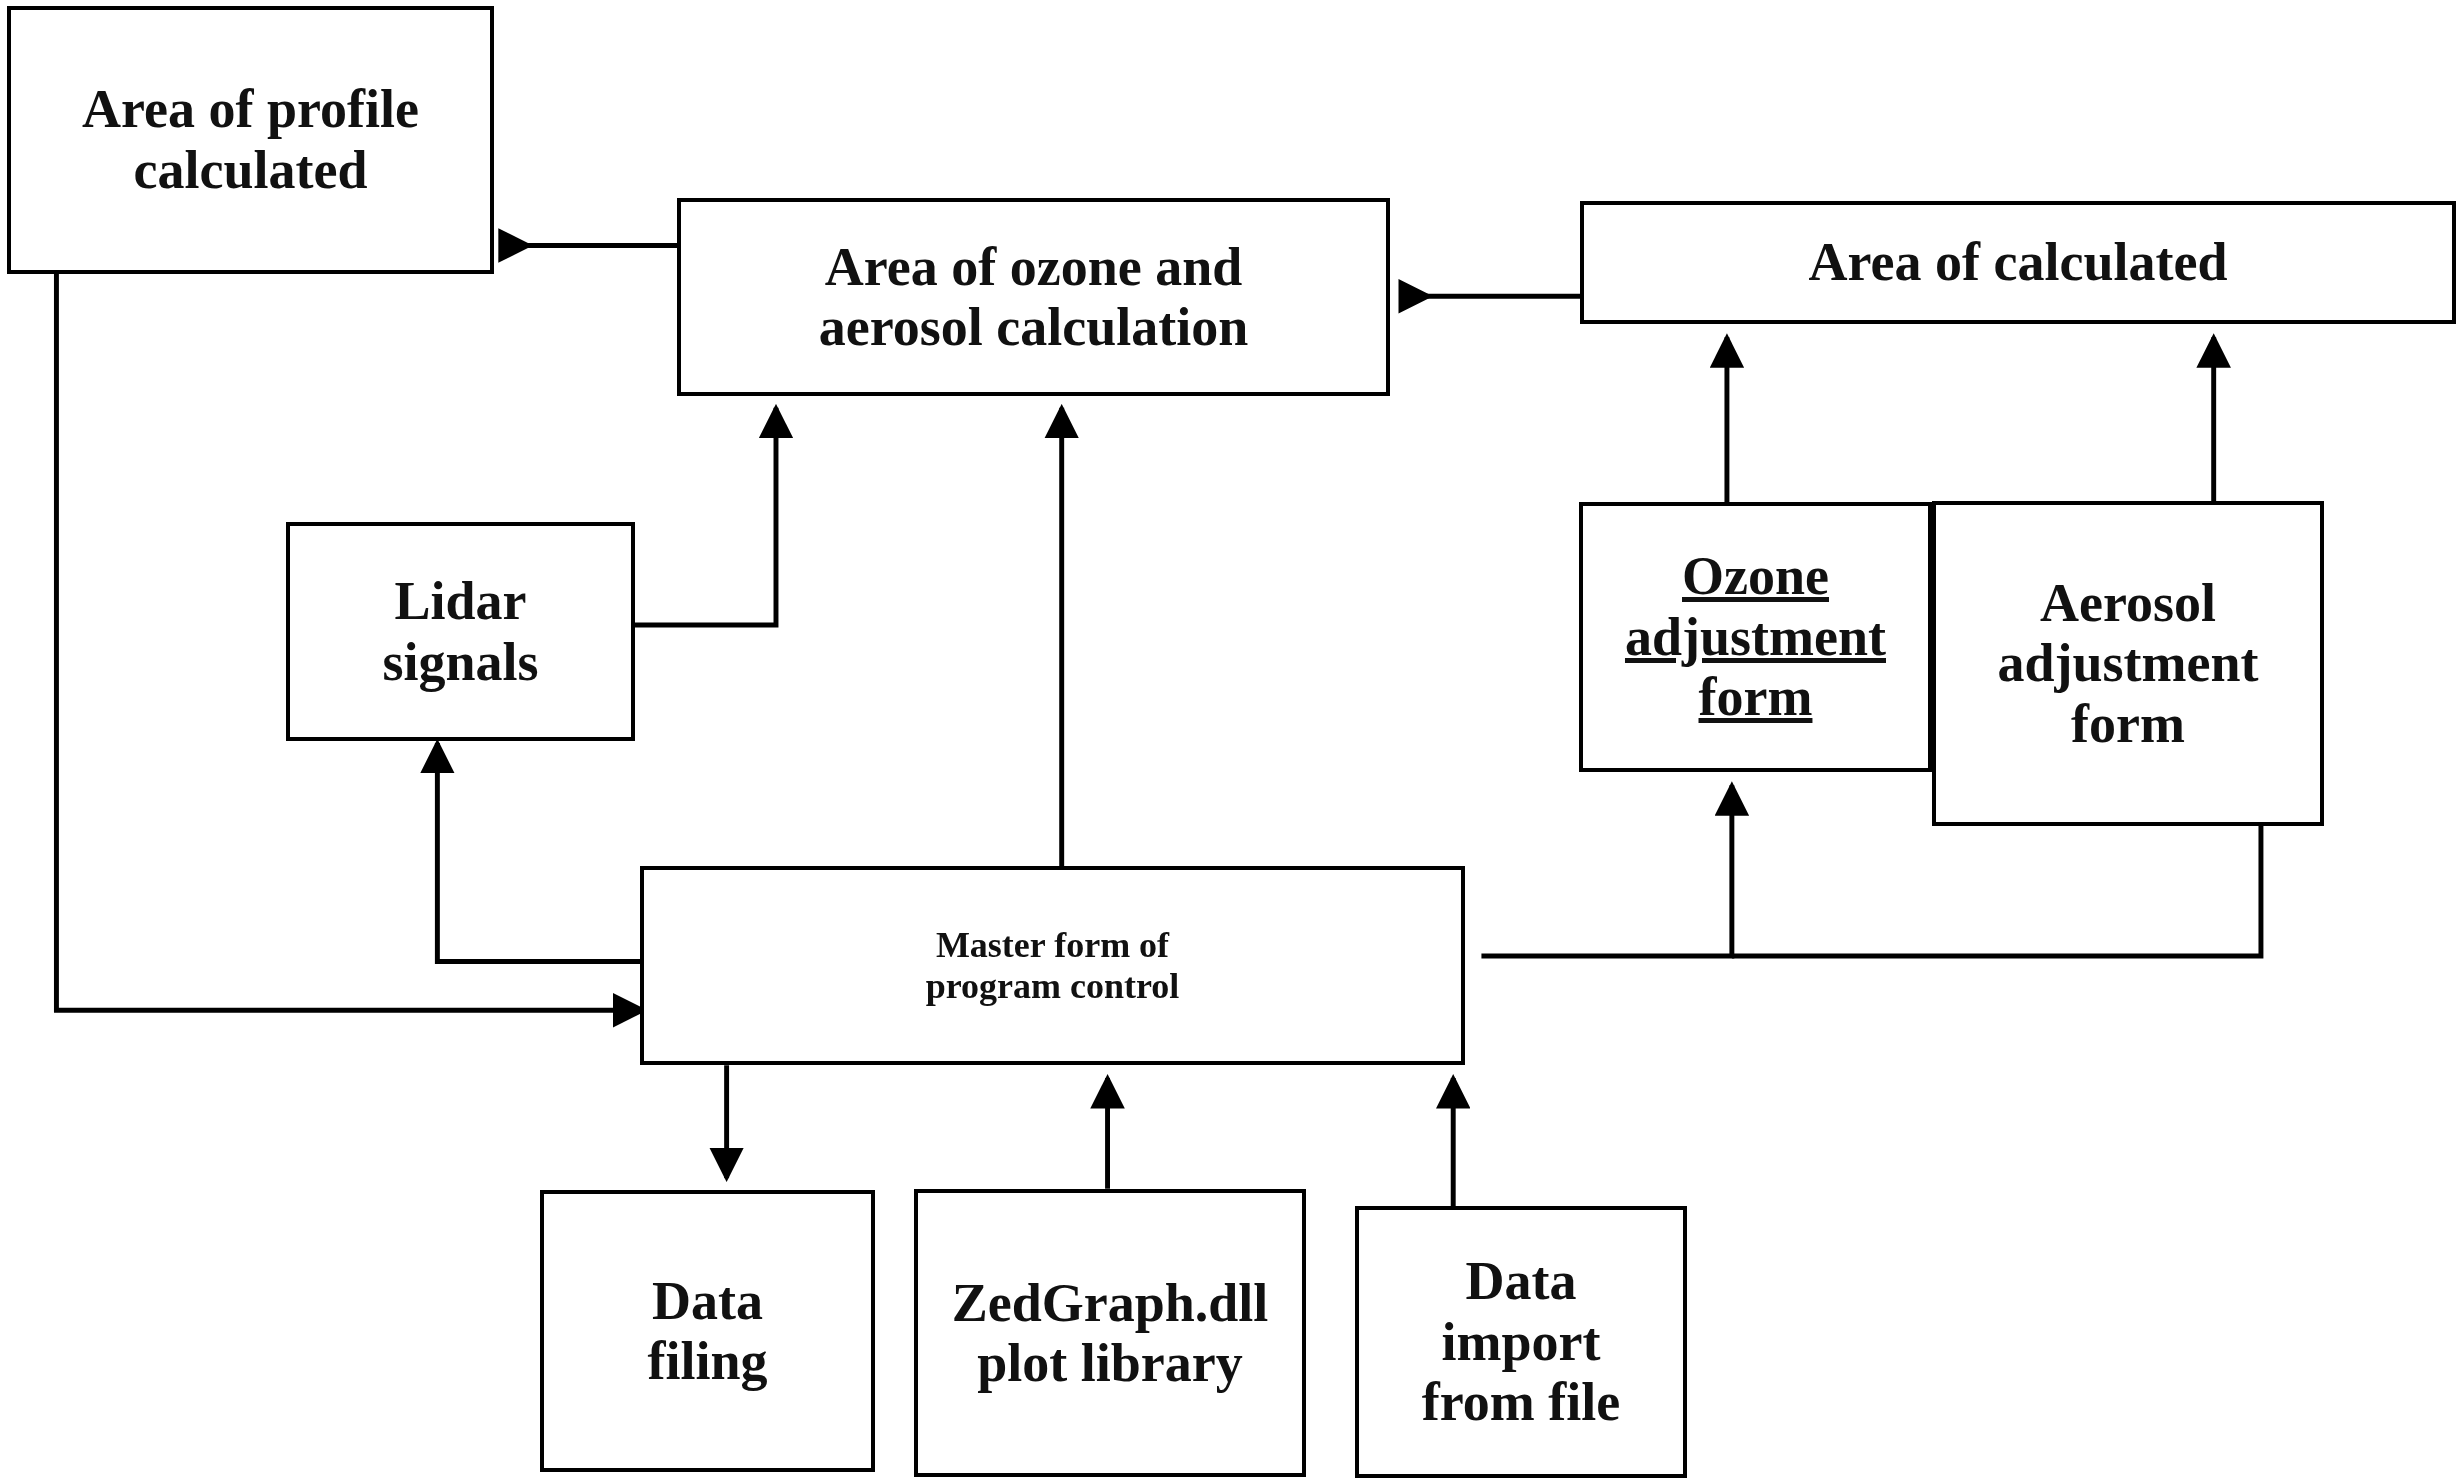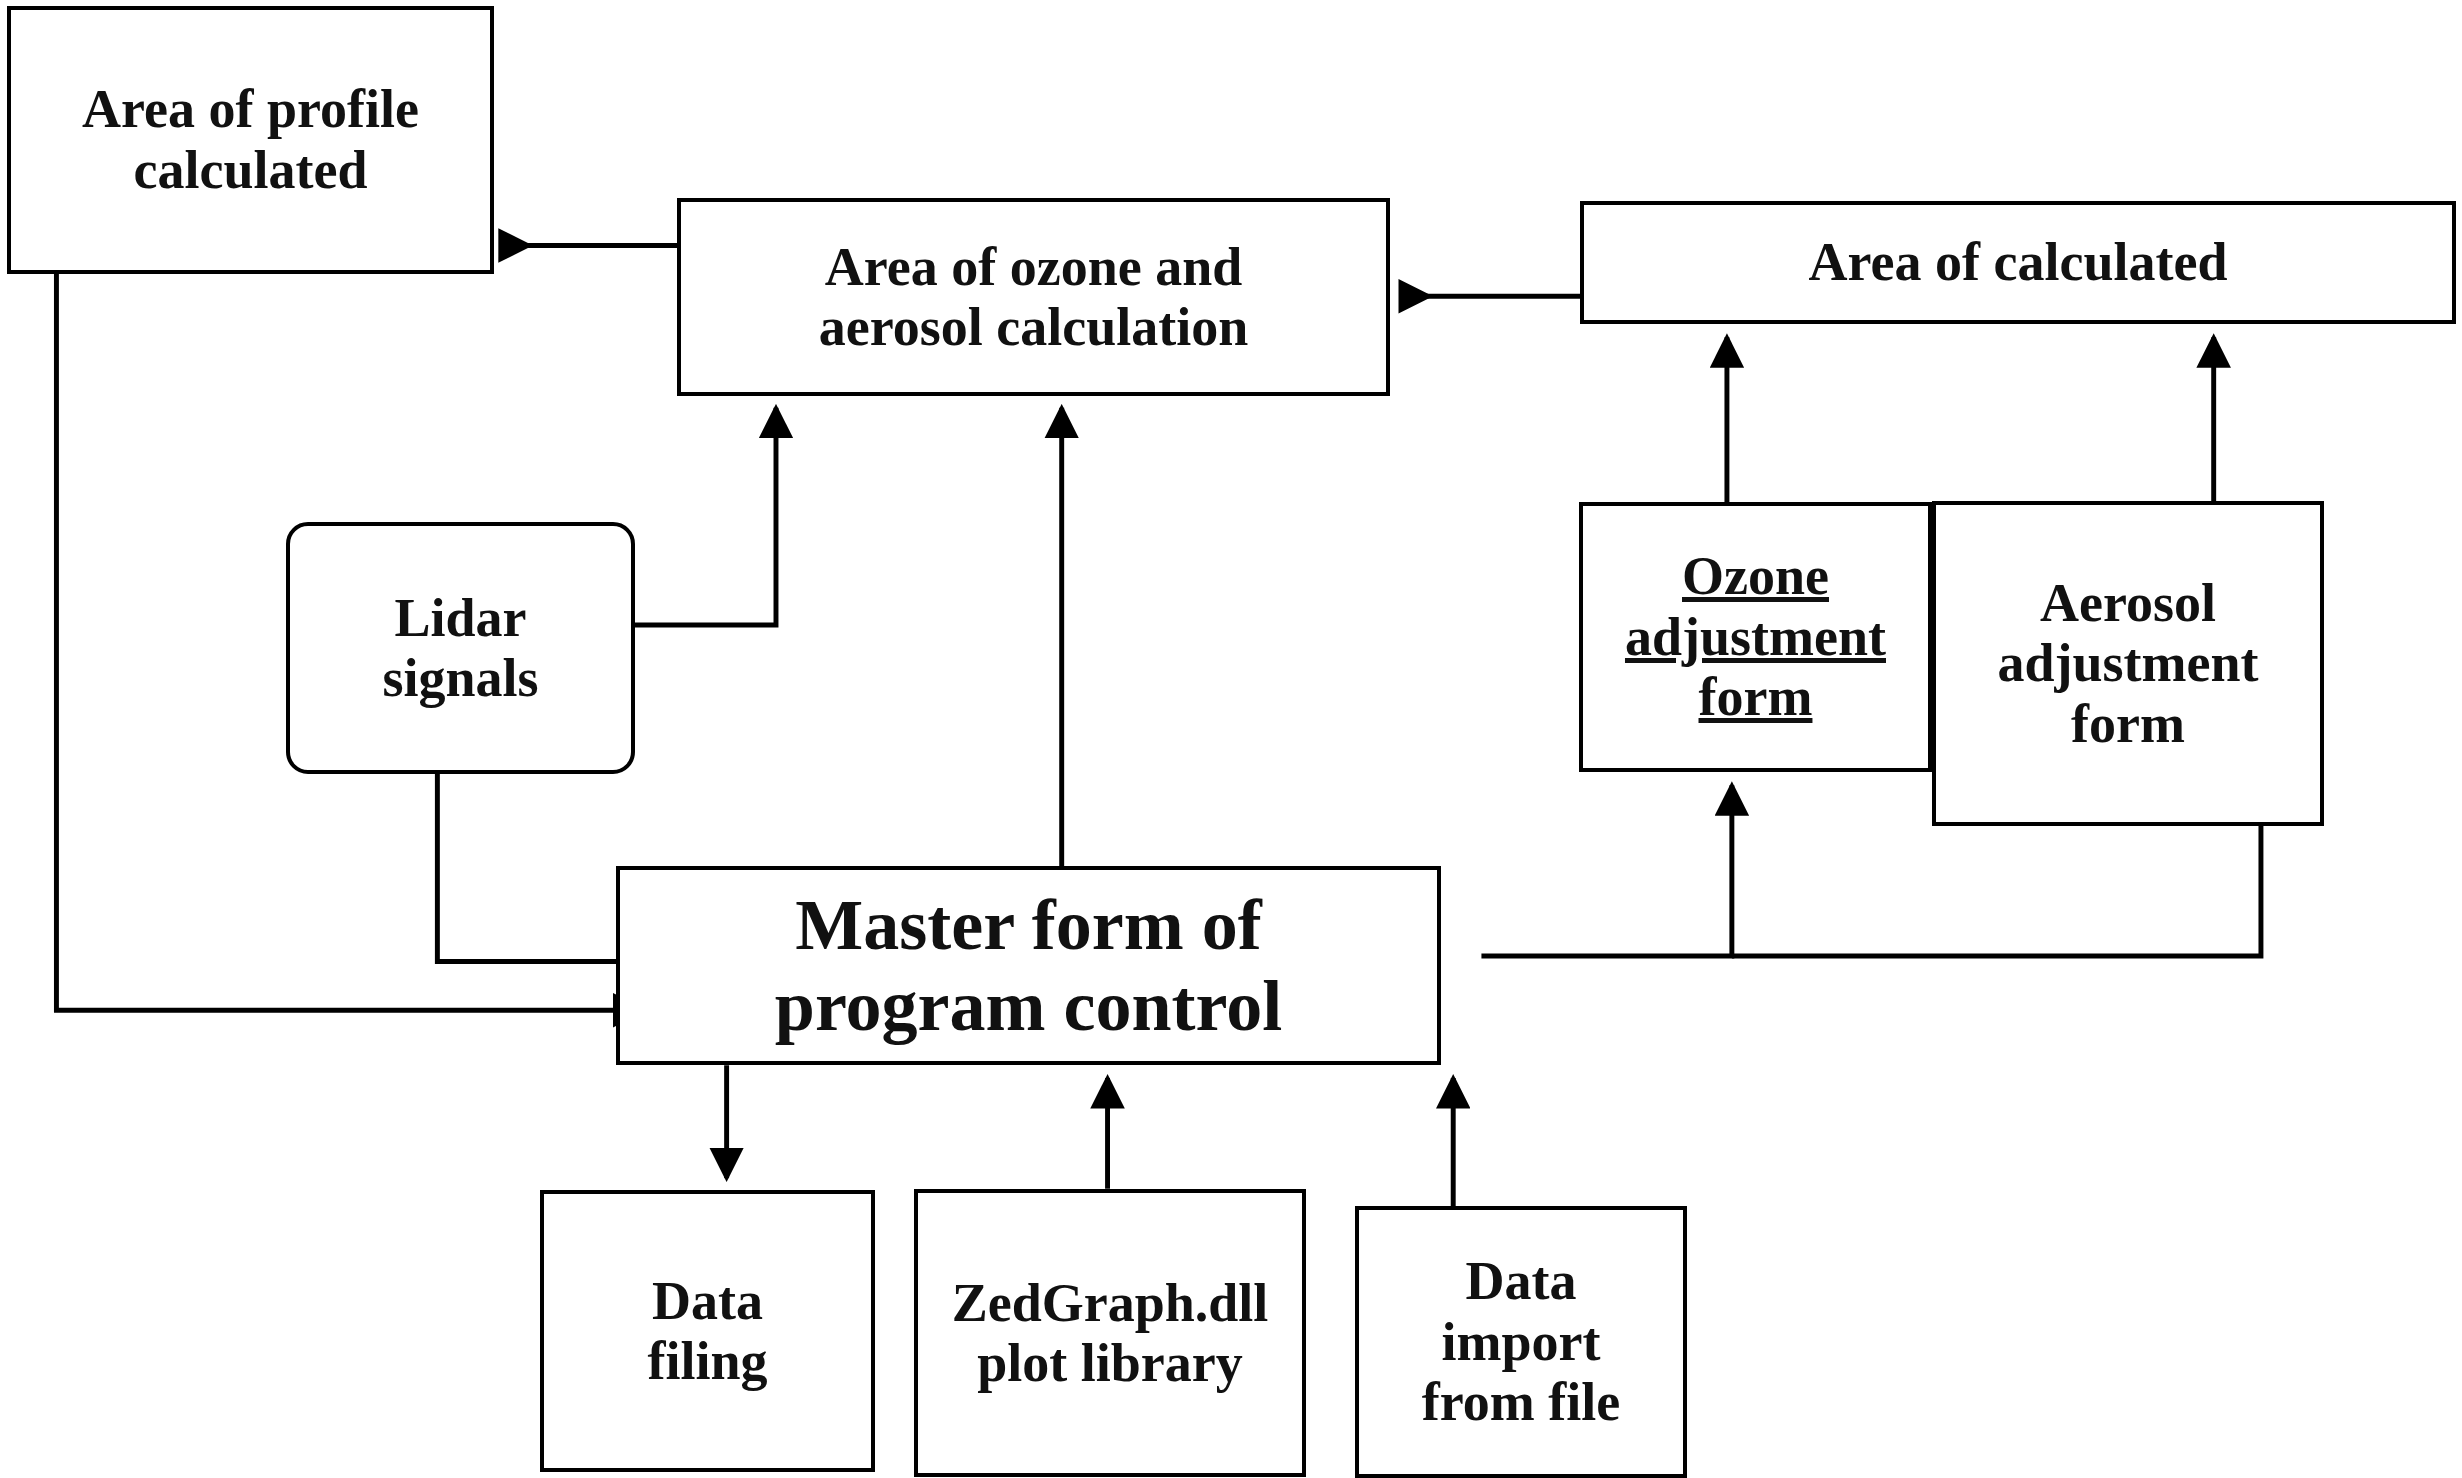--- a/index.html
+++ b/index.html
@@ -61,33 +61,33 @@
   </div>
 
   <div class="node" style="left:677px;top:198px;width:713px;height:198px;font-size:54px;">
     <span>Area of ozone and<br>aerosol calculation</span>
   </div>
 
   <div class="node" style="left:1580px;top:201px;width:876px;height:123px;font-size:54px;">
     <span>Area of calculated</span>
   </div>
 
-  <div class="node" style="left:286px;top:522px;width:349px;height:252px;font-size:54px;border-radius:22px;">
+  <div class="node" style="left:286px;top:522px;width:349px;height:219px;font-size:54px;">
     <span>Lidar<br>signals</span>
   </div>
 
   <div class="node" style="left:1579px;top:502px;width:353px;height:270px;font-size:54px;text-decoration:underline;">
     <span>Ozone<br>adjustment<br>form</span>
   </div>
 
   <div class="node" style="left:1932px;top:501px;width:392px;height:325px;font-size:54px;">
     <span>Aerosol<br>adjustment<br>form</span>
   </div>
 
-  <div class="node" style="left:616px;top:866px;width:825px;height:199px;font-size:72px;">
+  <div class="node" style="left:640px;top:866px;width:825px;height:199px;font-size:36px;">
     <span>Master form of<br>program control</span>
   </div>
 
   <div class="node" style="left:540px;top:1190px;width:335px;height:282px;font-size:54px;">
     <span>Data<br>filing</span>
   </div>
 
   <div class="node" style="left:914px;top:1189px;width:392px;height:288px;font-size:54px;">
     <span>ZedGraph.dll<br>plot library</span>
   </div>

